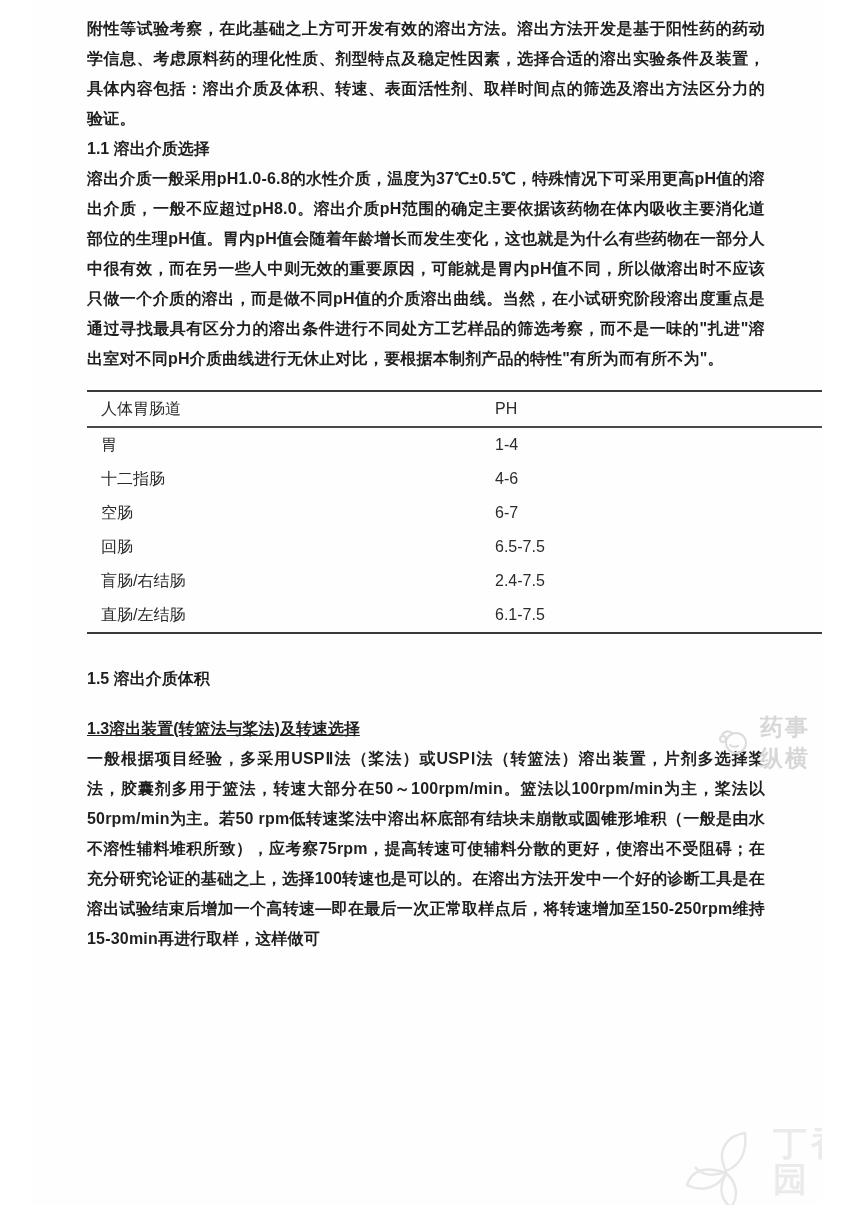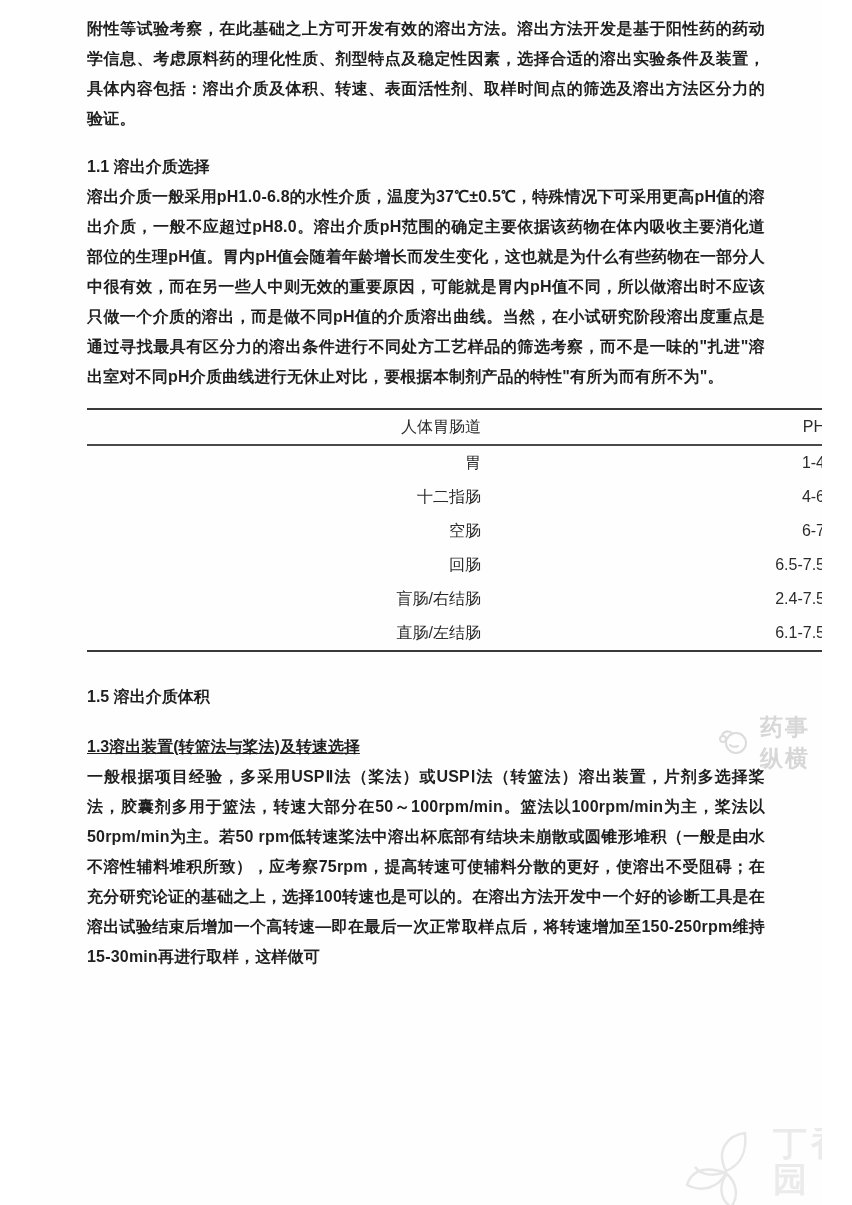--- a/index.html
+++ b/index.html
@@ -28,41 +28,41 @@
     margin: 0;
     font-size: 16px;
     line-height: 30px;
     font-weight: 700;
     color: #1f1f1f;
   }
   .h-num { display:inline-block; margin-right: 18px; }
 
   .m-intro  { margin-top: 16px; }
   .m-s1     { margin-top: 30px; }
-  .m-s11    { margin-top: 18px; }
+  .m-s11    { }
   .m-p11a   { margin-top: 12px; }
   .m-p11b   { margin-top: 12px; }
   .m-table  { margin-top: 16px; }
   .m-s12    { margin-top: 30px; }
   .m-p12    { margin-top: 12px; }
   .m-s13    { margin-top: 20px; text-decoration: underline; }
   .m-p13    { margin-top: 12px; }
 
   table.gi {
     width: 738px;
     border-collapse: collapse;
     border-top: 2px solid #3a3a3a;
     border-bottom: 2px solid #3a3a3a;
     font-weight: 400;
     color: #2b2b2b;
   }
   table.gi th, table.gi td {
     font-size: 16px;
     font-weight: 400;
-    text-align: right;
+    text-align: left;
     height: 34px;
     padding: 0 0 0 14px;
     vertical-align: middle;
   }
   table.gi th { border-bottom: 2px solid #4a4a4a; }
   table.gi .col1 { width: 380px; }
 
   .wm-yaoshi {
     position: absolute;
     left: 686px;

